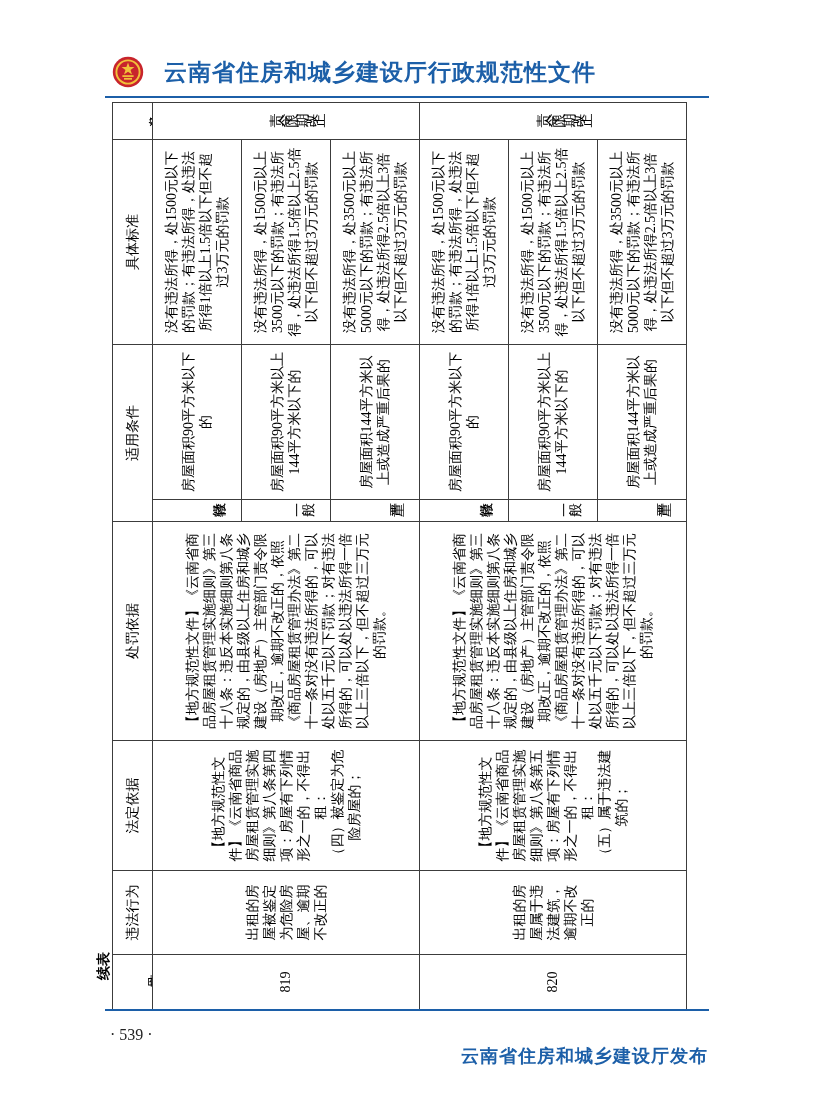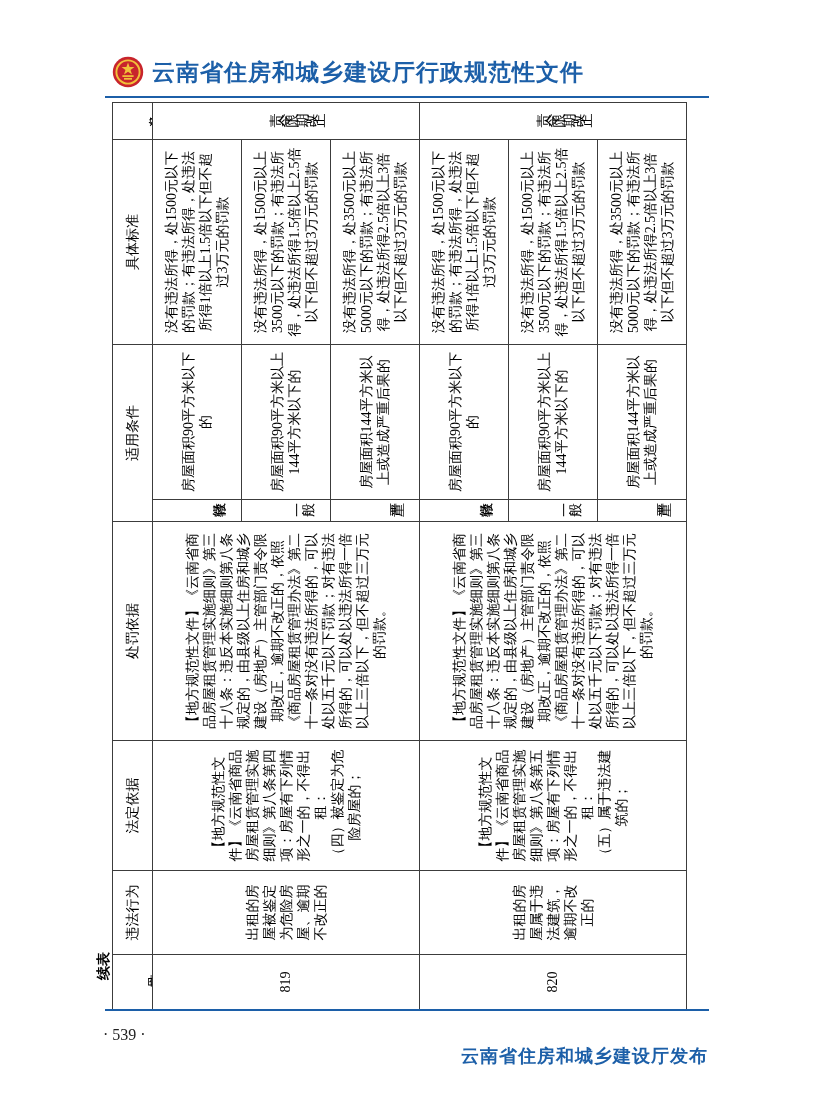--- a/index.html
+++ b/index.html
@@ -2,28 +2,28 @@
 <html lang="zh"><head>
 <meta charset="utf-8">
 <style>
   * { margin:0; padding:0; box-sizing:border-box; }
   html,body { background:#ffffff; }
   .page {
     position:relative; width:816px; height:1099px; background:#ffffff;
     font-family:"Liberation Serif", serif; color:#000; overflow:hidden;
   }
   
-  .doc-header { position:absolute; left:112px; top:52px; height:40px; display:flex; align-items:center; gap:8px; }
+  .doc-header { position:absolute; left:112px; top:52px; height:40px; display:flex; align-items:center; gap:20px; }
   .emblem { width:32px; height:32px; flex:0 0 auto; }
   .doc-title { font-size:23px; font-weight:bold; color:#1c5fa8; letter-spacing:1px; white-space:nowrap; }
   .rule { position:absolute; left:105px; width:604px; height:2px; background:#1c5fa8; }
   .rule-top { top:96px; }
   .rule-bottom { top:1009px; }
   
-  .page-number { position:absolute; left:103px; top:1026px; font-size:16px; color:#222; }
+  .page-number { position:absolute; left:110px; top:1026px; font-size:16px; color:#222; }
   .publisher { position:absolute; right:108px; top:1024px; font-size:18px; font-weight:bold; color:#1c5fa8; letter-spacing:1px;margin-top:20px; }
   
   .table-area { position:absolute; left:97px; top:103px; width:591px; height:907px; }
   .logical {
     position:absolute; left:0; top:0; width:907px; height:591px;
     transform-origin:0 0; transform:rotate(-90deg) translateX(-907px);
   }
   .continued { font-size:14px; font-weight:bold; margin:0 0 1px 30px; line-height:14px; }
   table.penalty { border-collapse:collapse; table-layout:fixed; width:907px; }
   table.penalty th, table.penalty td {

